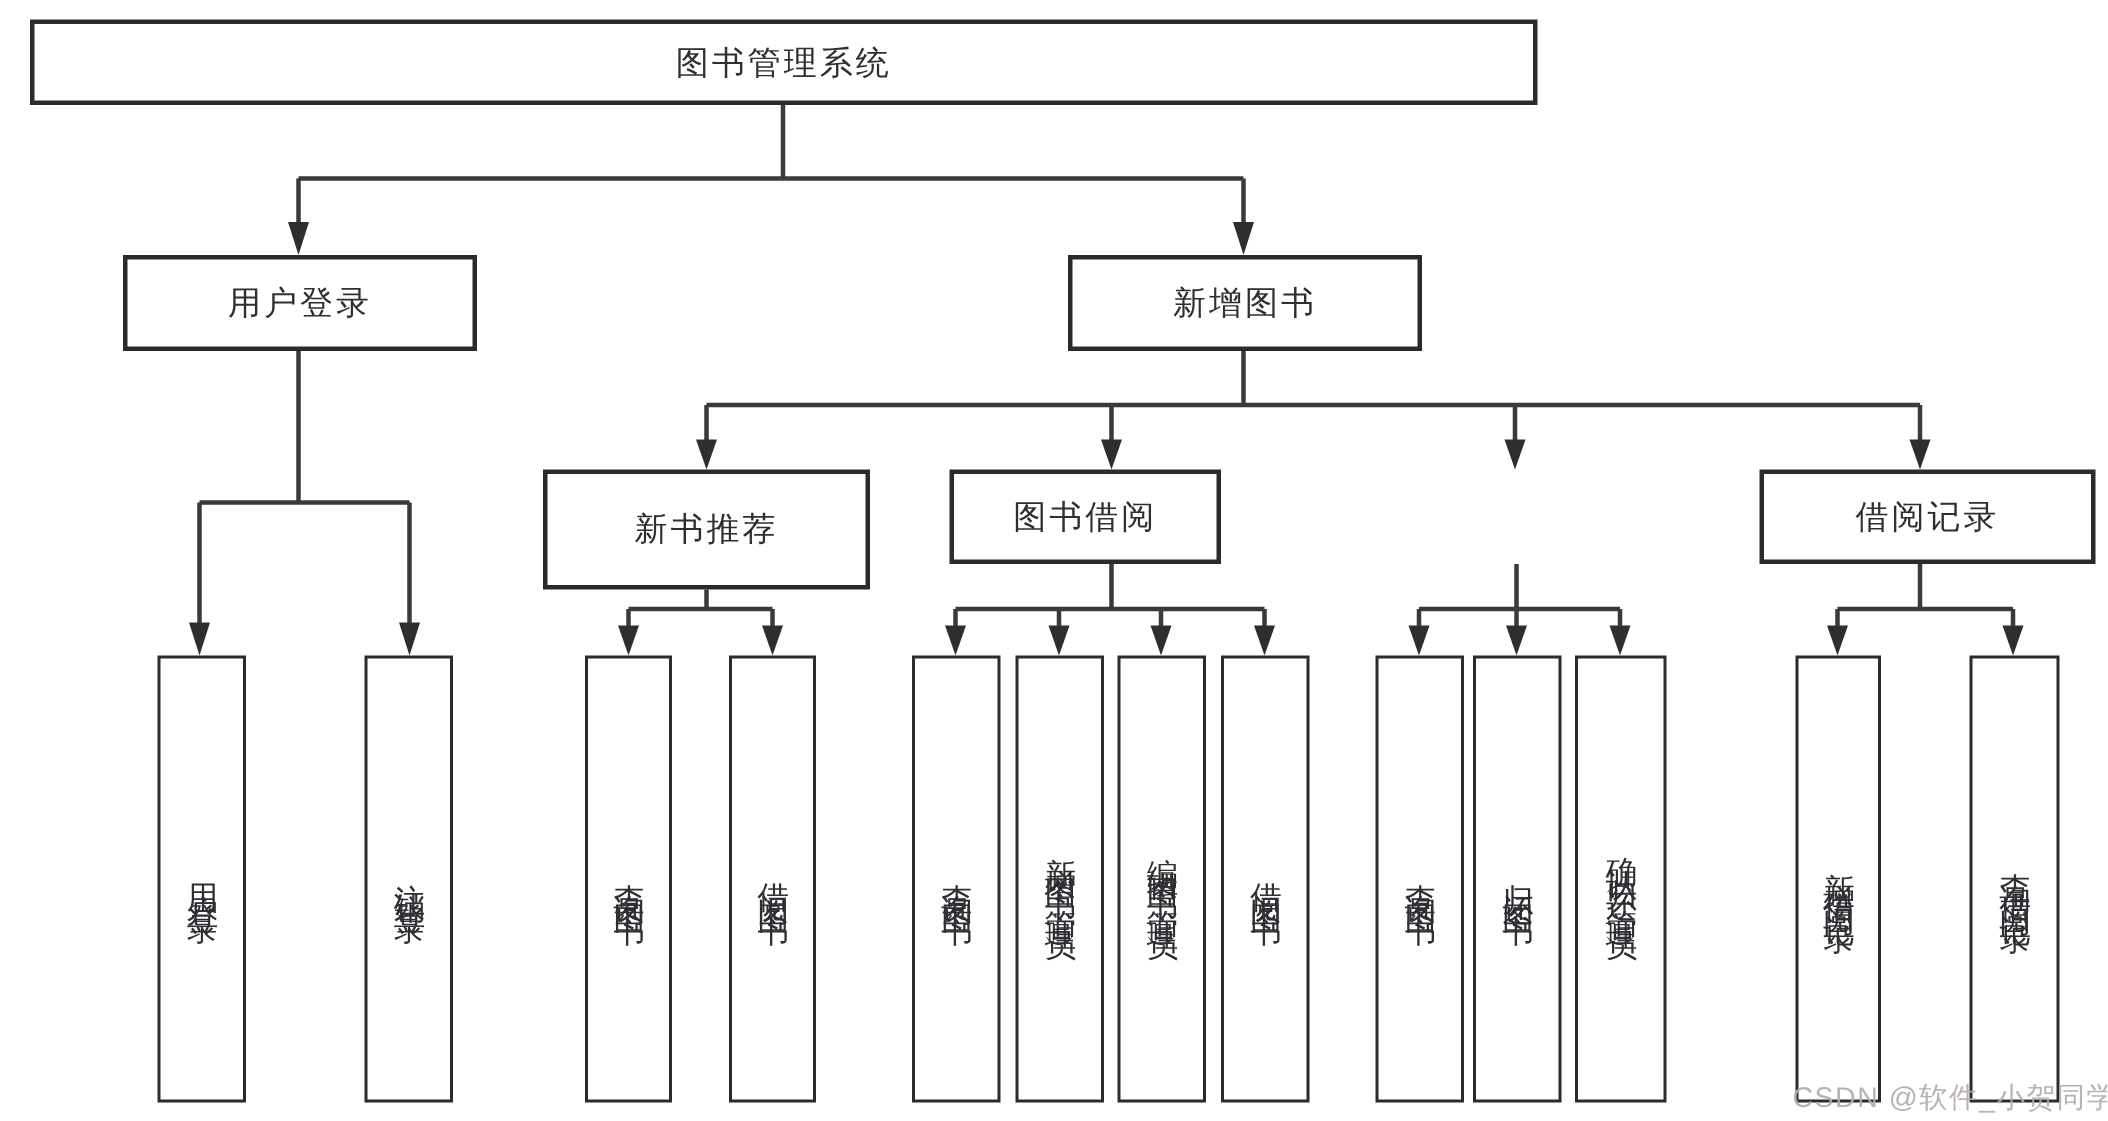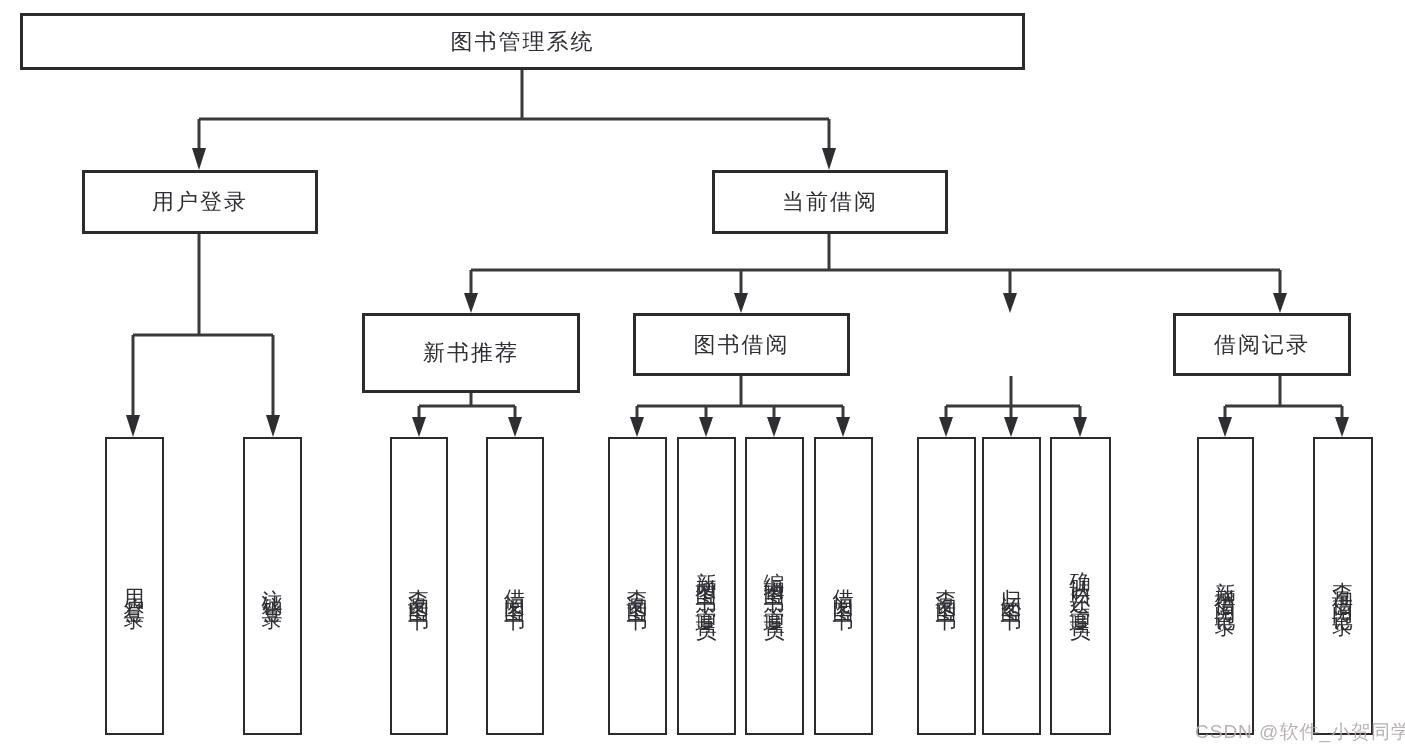--- a/index.html
+++ b/index.html
@@ -57,30 +57,30 @@
   </svg>
 
   <div class="box h root" style="left:20px;top:13px;width:1005px;height:57px;">
     <span>图书管理系统</span>
   </div>
 
   <div class="box h" style="left:82px;top:170px;width:236px;height:64px;">
     <span>用户登录</span>
   </div>
   <div class="box h" style="left:712px;top:170px;width:236px;height:64px;">
-    <span>当前借阅</span>
+    <span>新增图书</span>
   </div>
 
   <div class="box h" style="left:362px;top:313px;width:218px;height:80px;">
     <span>新书推荐</span>
   </div>
-  <div class="box h" style="left:633px;top:313px;width:217px;height:63px;">
+  <div class="box h" style="left:633px;top:313px;width:181px;height:63px;">
     <span>图书借阅</span>
   </div>
-  <div class="box h" style="left:1173px;top:313px;width:178px;height:63px;">
+  <div class="box h" style="left:1173px;top:313px;width:224px;height:63px;">
     <span>借阅记录</span>
   </div>
 
   <div class="box v" style="left:105px;top:437px;width:59px;height:298px;">
     <span>用户登录</span>
   </div>
   <div class="box v" style="left:243px;top:437px;width:59px;height:298px;">
     <span>注销登录</span>
   </div>
 

